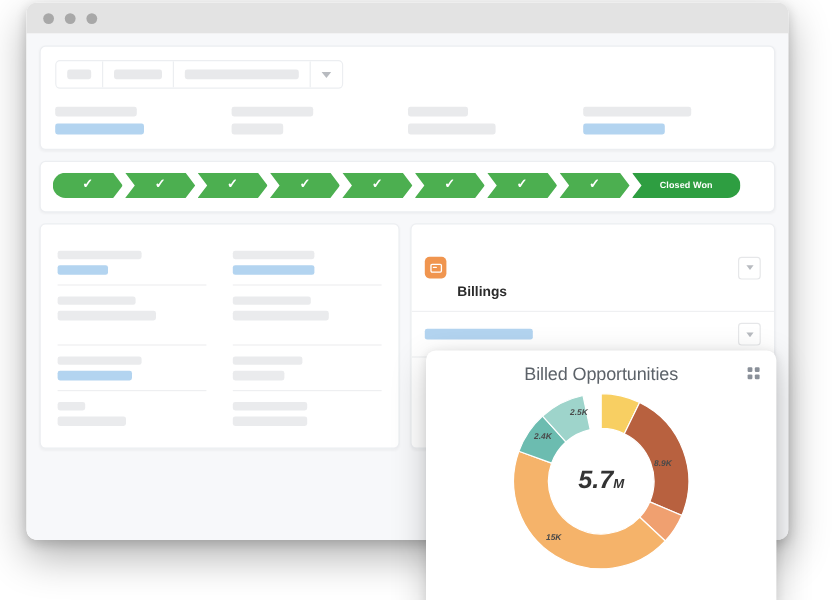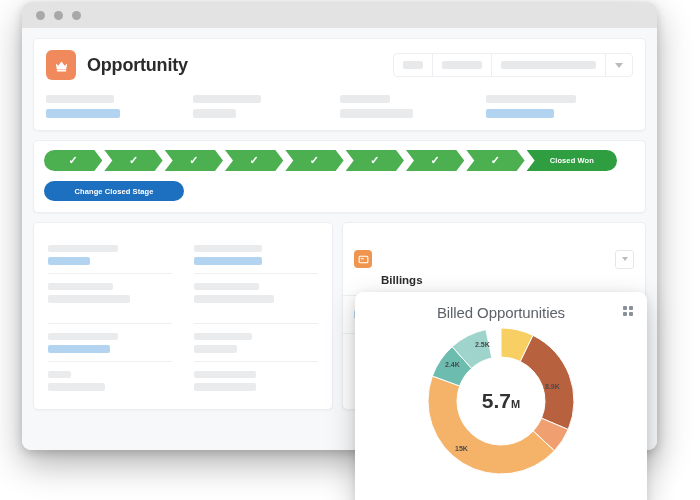--- a/index.html
+++ b/index.html
@@ -367,20 +367,21 @@
     height: 150px;
     margin-top: 2px;
   }
   .donut-wrap {
     position: absolute;
     left: 50%;
     top: 4px;
     transform: translateX(-50%);
     width: 148px;
     height: 148px;
+    font-style: italic;
   }
   .donut-center {
     position: absolute;
     left: 50%; top: 50%;
     transform: translate(-50%, -50%);
     font-size: 21px;
     font-weight: bold;
     color: #333333;
     white-space: nowrap;
   }
@@ -410,29 +411,20 @@
   <div class="titlebar">
     <span class="dot"></span>
     <span class="dot"></span>
     <span class="dot"></span>
   </div>
 
   <div class="page">
 
     <div class="header-card">
       <div class="header-top">
-        <div class="title-wrap">
-          <span class="app-icon">
-            <svg width="17" height="17" viewBox="0 0 24 24" aria-hidden="true">
-              <path d="M4 9 L7.5 12.5 L12 6.5 L16.5 12.5 L20 9 L18.6 17.5 L5.4 17.5 Z" fill="#ffffff"></path>
-              <rect x="5.4" y="18.4" width="13.2" height="1.9" rx="0.6" fill="#ffffff"></rect>
-            </svg>
-          </span>
-          <span class="app-title">Opportunity</span>
-        </div>
         <div class="btn-group">
           <span class="btn-cell">
             <span class="bar" style="width:20px"></span>
           </span>
           <span class="btn-cell">
             <span class="bar" style="width:40px"></span>
           </span>
           <span class="btn-cell">
             <span class="bar" style="width:95px"></span>
           </span>
@@ -485,21 +477,20 @@
         <div class="chev">
             <span class="tick">✓</span>
           </div>
         <div class="chev">
             <span class="tick">✓</span>
           </div>
         <div class="chev won">
           <span class="won-label">Closed Won</span>
         </div>
       </div>
-      <div class="stage-btn">Change Closed Stage</div>
     </div>
 
     <div class="lower">
 
       <div class="details-card">
 
         <div class="detail-cols">
           <div class="detail-col">
             <div class="d-row">
               <div class="d-label" style="width:70px"></div>

